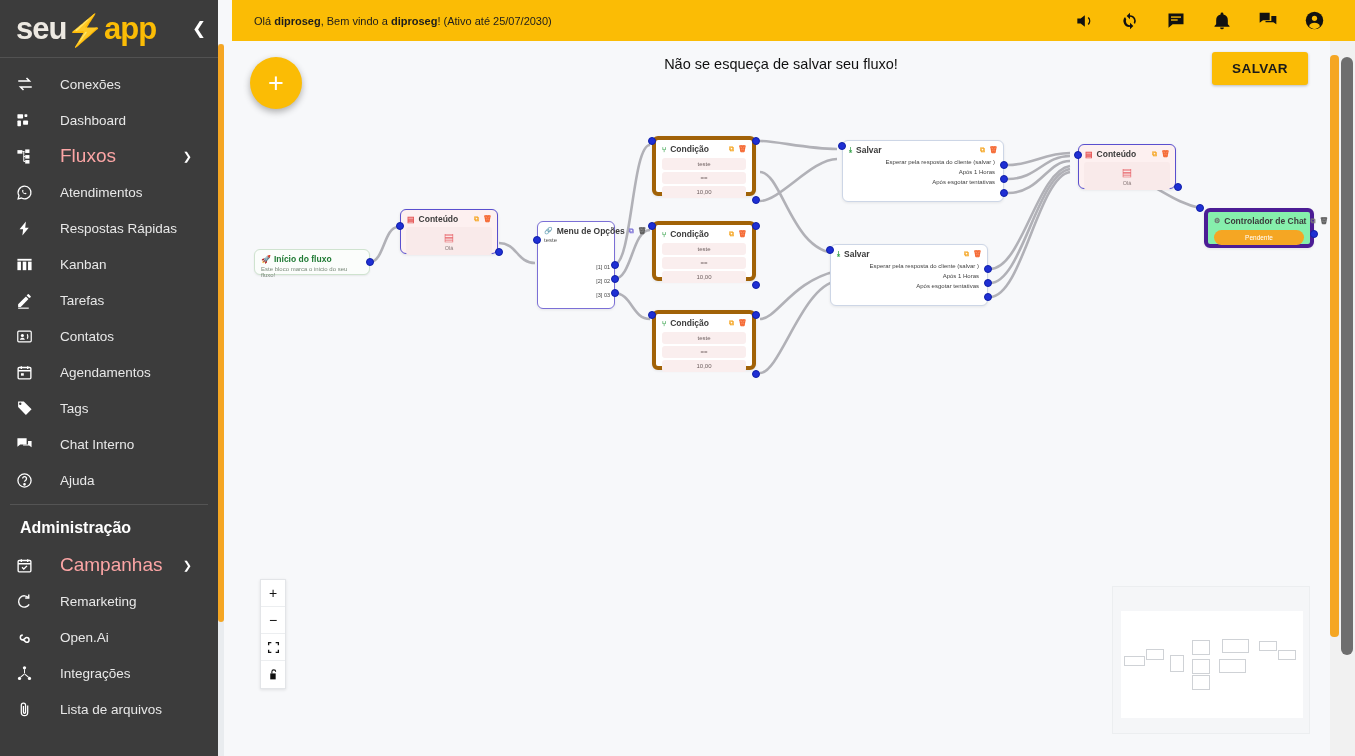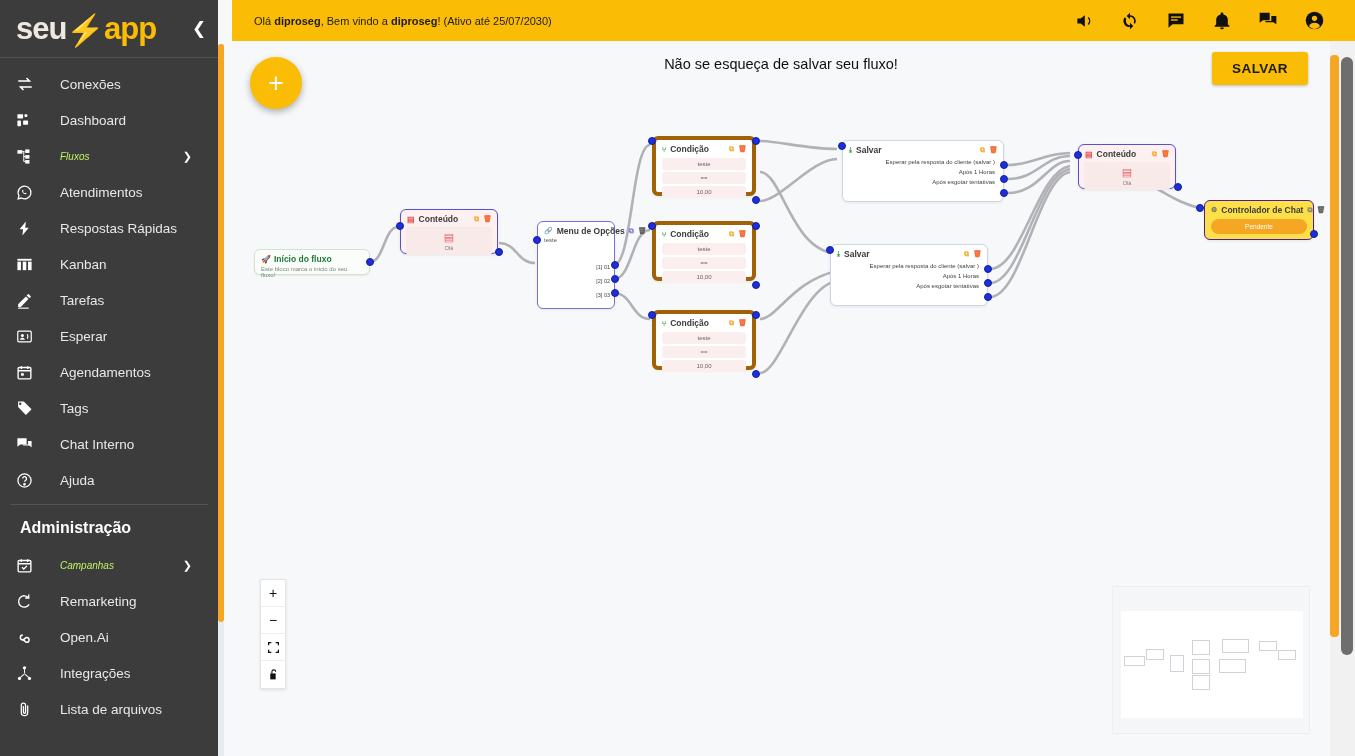--- a/index.html
+++ b/index.html
@@ -38,21 +38,21 @@
     padding-left: 16px; cursor: pointer; position: relative;
   }
   .nav-ico {
     width: 30px; min-width: 30px; display: flex; align-items: center;
     color: #ffffff;
   }
   .nav-ico svg { display: block; }
   .nav-label {
     color: #e8e8e8; font-size: 13.5px; padding-left: 14px; white-space: nowrap;
   }
-  .nav-item.bold .nav-label { font-size: 10px; color: #bef264; font-style: italic; }
+  .nav-item.bold .nav-label { font-size: 19px; color: #fca5a5; }
   .nav-chevron {
     position: absolute; right: 26px; color: #fff; font-size: 11px;
   }
   .section-head {
     color: #ffffff; font-size: 16px; font-weight: bold;
     padding: 14px 0 10px 20px;
   }
   .sec-divider { height: 1px; background: #545454; margin: 6px 10px 0 10px; }
 
   
@@ -157,22 +157,23 @@
     border: 1px solid #cdd6e6; background: #fff;
     box-shadow: 0 1px 3px rgba(0,0,0,.08);
   }
   .n-save .node-head { color: #3b3b3b; }
   .n-save .line {
     text-align: right; font-size: 6px; color: #3f3f3f;
     padding: 2px 8px 2px 6px;
   }
 
   .n-chat {
-    border: 1px solid #4c1d95; background: #fde047;
+    border: 4px solid #4c1d95; background: #86efac;
     box-shadow: 0 1px 3px rgba(0,0,0,.08);
+    margin-top: 8px;
   }
   .n-chat .node-head { color: #3b3b3b; }
   .n-chat .pill {
     margin: 2px 6px 6px 6px; background: #F5A623; color: #fff;
     border-radius: 11px; text-align: center; font-size: 6.5px;
     padding: 4px 0; font-weight: normal;
   }
 
   .dot {
     position: absolute; width: 8px; height: 8px; border-radius: 50%;
@@ -318,21 +319,21 @@
 
       <div class="nav-item">
         <span class="nav-ico">
           <svg width="17" height="17" viewBox="0 0 24 24" fill="none" stroke="currentColor" stroke-width="1.7">
               <rect x="2.5" y="4.5" width="19" height="15" rx="1.5"></rect>
               <circle cx="9" cy="10.5" r="2.2" fill="currentColor" stroke="none"></circle>
               <path d="M5.5 16.5c.6-2 2-2.8 3.5-2.8s2.9.8 3.5 2.8" fill="currentColor" stroke="none"></path>
               <path d="M15.5 9c1.6.6 1.6 5.4 0 6"></path>
             </svg>
         </span>
-        <span class="nav-label">Esperar</span>
+        <span class="nav-label">Contatos</span>
       </div>
 
       <div class="nav-item">
         <span class="nav-ico">
           <svg width="17" height="17" viewBox="0 0 24 24" fill="none" stroke="currentColor" stroke-width="1.9">
               <rect x="3" y="5" width="18" height="16" rx="1.5"></rect>
               <path d="M3 9.5h18M7.5 3v4M16.5 3v4"></path>
               <rect x="7" y="13" width="4" height="3.5" fill="currentColor" stroke="none"></rect>
             </svg>
         </span>

